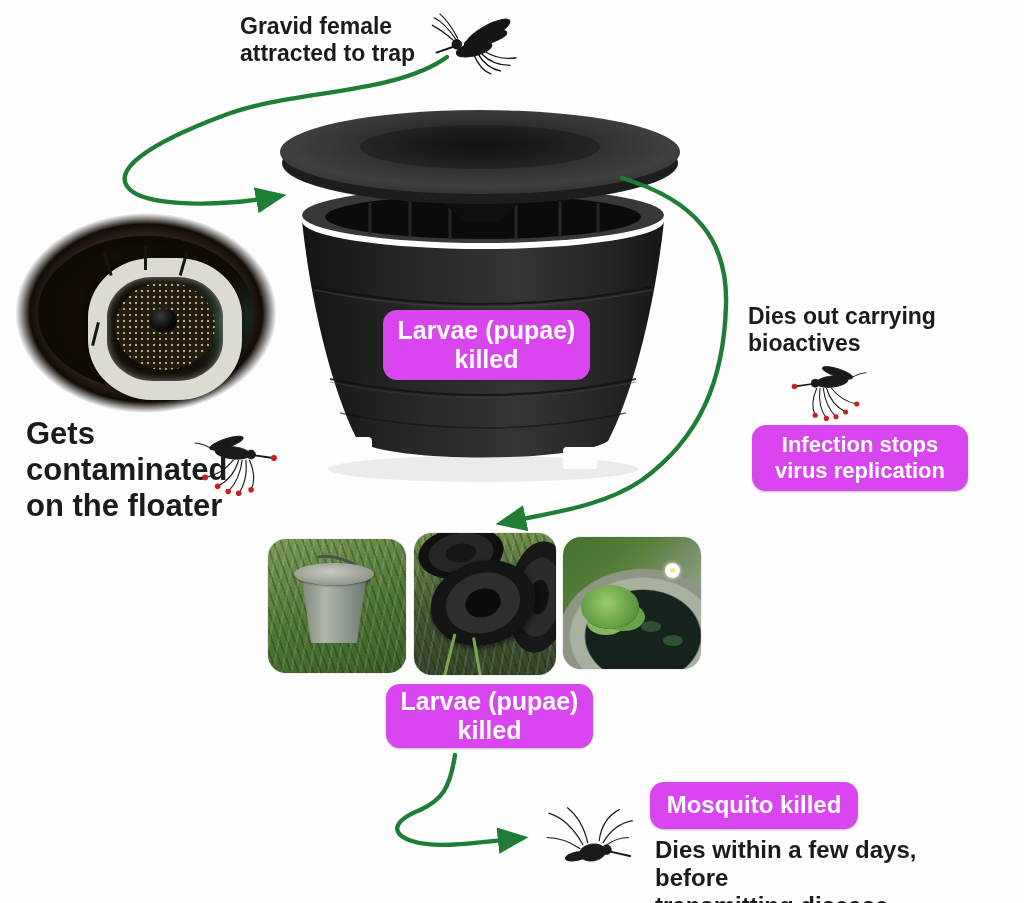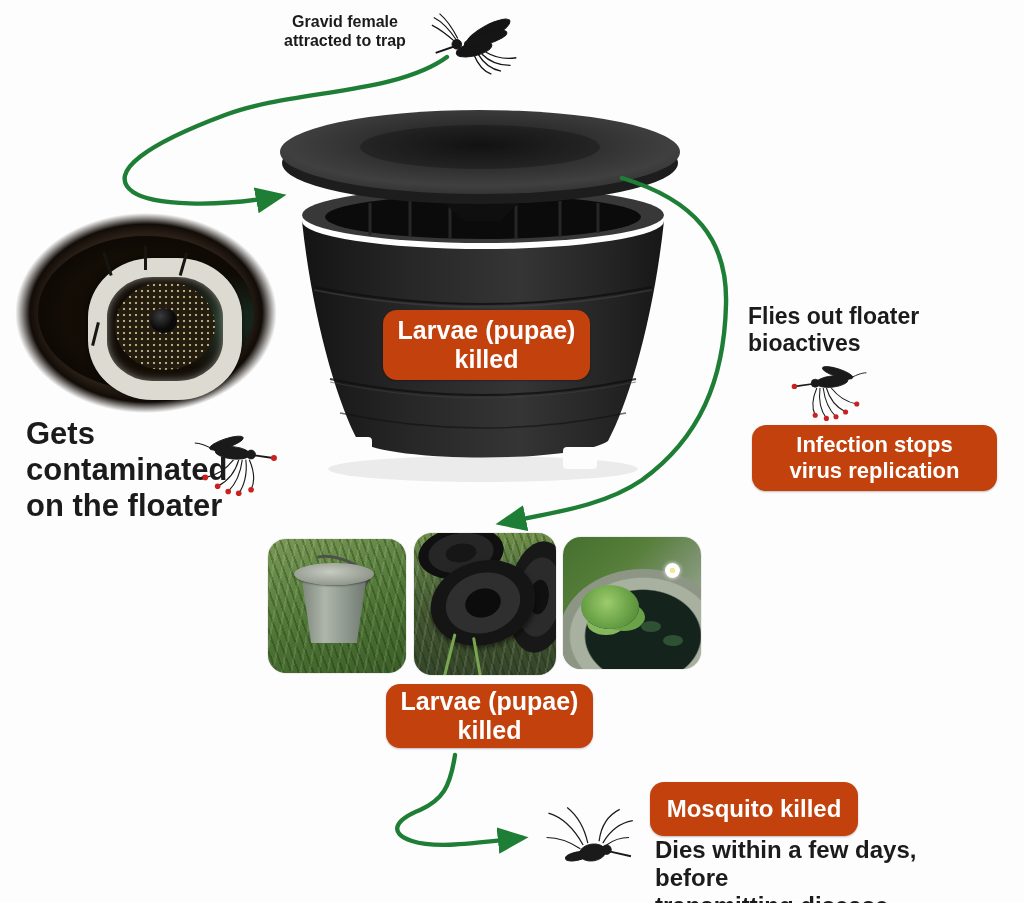--- a/index.html
+++ b/index.html
@@ -5,21 +5,21 @@
   html,body{margin:0;padding:0;background:#fdfdfd;}
   .canvas{
     position:relative;width:1024px;height:903px;background:#fdfdfd;
     overflow:hidden;font-family:"Liberation Sans",sans-serif;
   }
   .lbl{
     position:absolute;font-weight:bold;color:#1b1b1b;
     white-space:pre-line;line-height:1.16;font-size:23px;
   }
   .badge{
-    position:absolute;background:#c2410c;color:#ffffff;font-weight:bold;
+    position:absolute;background:#d946ef;color:#ffffff;font-weight:bold;
     border-radius:14px;display:flex;align-items:center;justify-content:center;
     text-align:center;white-space:pre-line;line-height:1.18;box-sizing:border-box;
     padding:8px 8px;box-shadow:0 1px 2px rgba(0,0,0,.25);
   }
   .photo{position:absolute;border-radius:18px;overflow:hidden;box-shadow:0 0 0 1px rgba(0,0,0,.06);}
   .abs{position:absolute;}
   
   .inset{
     position:absolute;left:14px;top:212px;width:264px;height:202px;border-radius:50%;
     background:radial-gradient(closest-side,#1a1007 0%,#221509 42%,#150d05 62%,#2b2018 78%,#120c07 88%,rgba(253,253,253,0) 99%);
@@ -196,36 +196,36 @@
     <div class="sprig" style="left:62px;bottom:-8px;transform:rotate(-10deg);"></div>
   </div>
   <div class="photo p-pond" style="left:563px;top:537px;width:138px;height:132px;" title="Water pot with aquatic plants">
     <div class="bowl"></div>
     <div class="rosette"></div>
     <div class="pad" style="left:78px;top:84px;"></div>
     <div class="pad" style="left:100px;top:98px;"></div>
     <div class="flower"></div>
   </div>
 
-  <div class="lbl" style="left:240px;top:13px;width:210px;text-align:center;font-size:16px;">Gravid female
+  <div class="lbl" style="left:240px;top:13px;width:210px;font-size:23px;">Gravid female
 attracted to trap</div>
   <div class="lbl" style="left:26px;top:416px;width:240px;font-size:31px;">Gets contaminated
 on the floater</div>
-  <div class="lbl" style="left:748px;top:303px;width:230px;">Flies out floater
+  <div class="lbl" style="left:748px;top:303px;width:230px;">Dies out carrying
 bioactives</div>
   <div class="lbl" style="left:655px;top:836px;width:340px;font-size:24px;">Dies within a few days, before
 transmitting disease</div>
 
   <div class="badge" style="left:383px;top:310px;width:207px;height:70px;font-size:25px;">Larvae (pupae)
 killed</div>
-  <div class="badge" style="left:752px;top:425px;width:245px;height:66px;font-size:22px;">Infection stops
+  <div class="badge" style="left:752px;top:425px;width:216px;height:66px;font-size:22px;">Infection stops
 virus replication</div>
   <div class="badge" style="left:386px;top:684px;width:207px;height:64px;font-size:25px;">Larvae (pupae)
 killed</div>
-  <div class="badge" style="left:650px;top:782px;width:208px;height:54px;font-size:24px;">Mosquito killed</div>
+  <div class="badge" style="left:650px;top:782px;width:208px;height:47px;font-size:24px;">Mosquito killed</div>
 
   <svg class="mosq" style="left:428px;top:4px;" width="96" height="72" viewBox="0 0 100 75">
     <g stroke="#151515" fill="#151515">
       <path d="M30 38 C 22 26, 14 18, 6 14" fill="none" stroke-width="1.2"></path>
       <path d="M31 36 C 25 24, 19 16, 12 10" fill="none" stroke-width="1.2"></path>
       <path d="M29 40 C 20 32, 12 26, 4 22" fill="none" stroke-width="1.2"></path>
       <path d="M28 44 L 8 51" fill="none" stroke-width="2"></path>
       <circle cx="30" cy="42" r="5"></circle>
       <ellipse cx="48" cy="47" rx="19" ry="7" transform="rotate(-14 48 47)"></ellipse>
       <ellipse cx="63" cy="29" rx="25" ry="7" transform="rotate(-28 63 29)"></ellipse>

